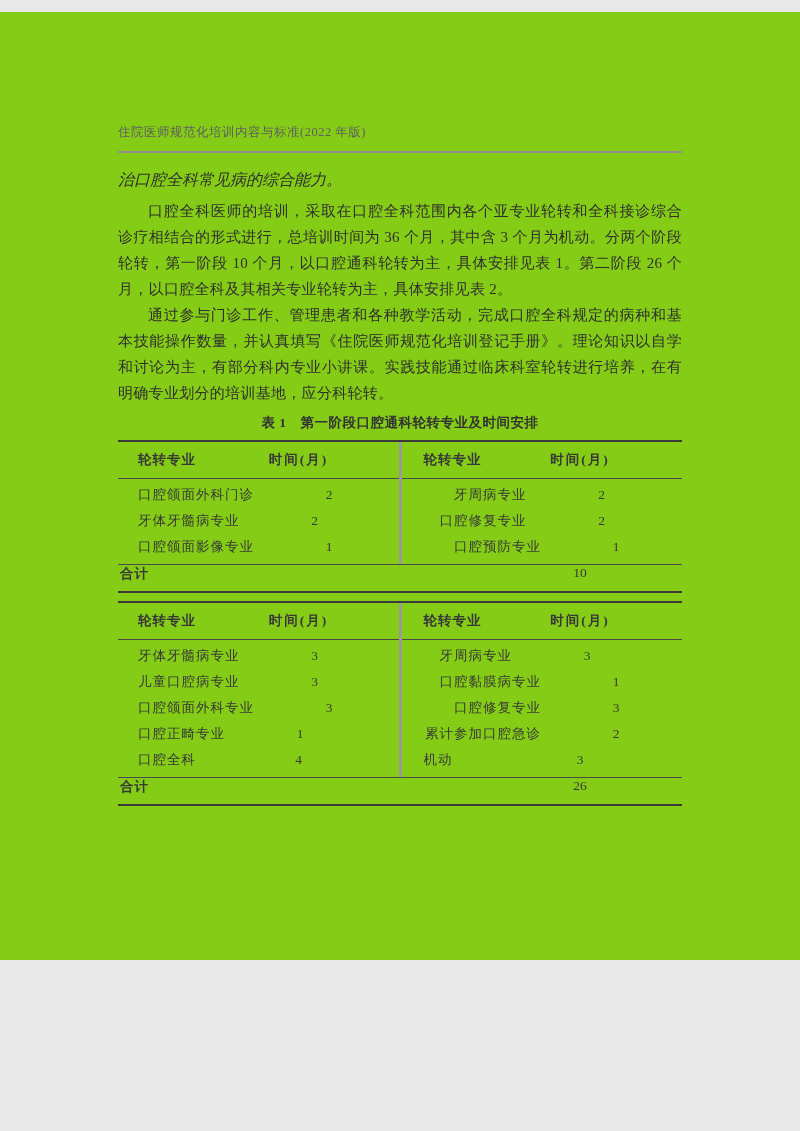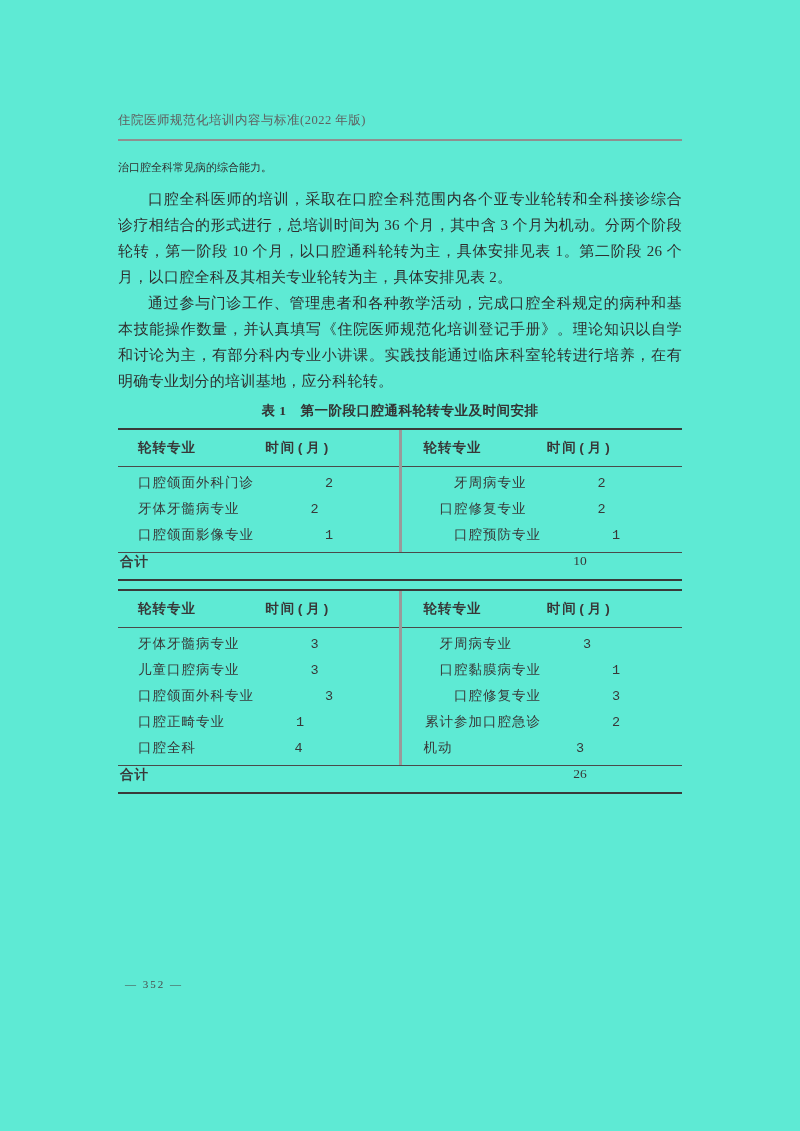--- a/index.html
+++ b/index.html
@@ -1,35 +1,35 @@
 <!DOCTYPE html>
 <html><head>
 <meta charset="utf-8">
 <style>
   * { margin:0; padding:0; box-sizing:border-box; }
   html,body { background:#e8e8e8; }
   .page {
     position:relative;
-    width:800px; height:1131px;
-    background:#5eead4;
+    width:800px; height:948px;
+    background:#84cc16;
     font-family:"Liberation Serif","DejaVu Serif",serif;
     color:#2f2f2f;
     overflow:hidden;
-    margin:0 auto;
+    margin:12px auto;
   }
   .content { position:absolute; left:118px; right:118px; top:0; }
 
   .running-header {
     margin-top:112px;
     font-size:12.5px; line-height:17px;
     color:#5f5f5f; letter-spacing:.5px;
   }
   .header-rule { margin-top:10px; height:2px; background:#8f8f8f; }
 
-  .intro-line { margin-top:16px; font-size:11px; line-height:21px; }
+  .intro-line { margin-top:16px; font-size:16px; line-height:21px;font-style:italic; }
 
   .section-heading {
     margin-top:20px; margin-left:32px;
     font-size:16.5px; line-height:23px; font-weight:bold;
     letter-spacing:1px;
   }
 
   .para {
     font-size:15px; line-height:26px;
     text-align:justify; text-justify:inter-ideograph;
@@ -56,21 +56,21 @@
     width:3px; margin-left:-1px; background:#9a9a9a;
   }
   .rt-header { display:flex; border-bottom:1.5px solid #4a4a4a; }
   .rt-header .half { height:36px; align-items:center; }
   .rt-header .lbl, .rt-header .val { font-weight:bold; letter-spacing:2px; }
   .rt-row { display:flex; }
   .rt-header, .rt-row { width:100%;gap:26px; }
   .half { flex:1; display:flex; align-items:center; height:26px; }
   .half .lbl { flex:1; padding-left:20px; letter-spacing:1px; white-space:nowrap; }
   .half.right .lbl { padding-left:24px; }
-  .half .val { width:150px; text-align:center;font-family:Liberation Mono, monospace; }
+  .half .val { width:150px; text-align:center; }
   .half.right { padding-right:27px; }
   .rt-rows { padding:3px 0 4px 0; }
   .rt-total {
     display:flex; align-items:flex-start; height:27px;
     border-top:1.5px solid #4a4a4a;
   }
   .rt-total .total-label { flex:1; padding-left:2px; font-weight:bold; letter-spacing:1px; }
   .rt-total .total-value { width:150px; text-align:center; margin-right:27px; }
 
   .page-number {

